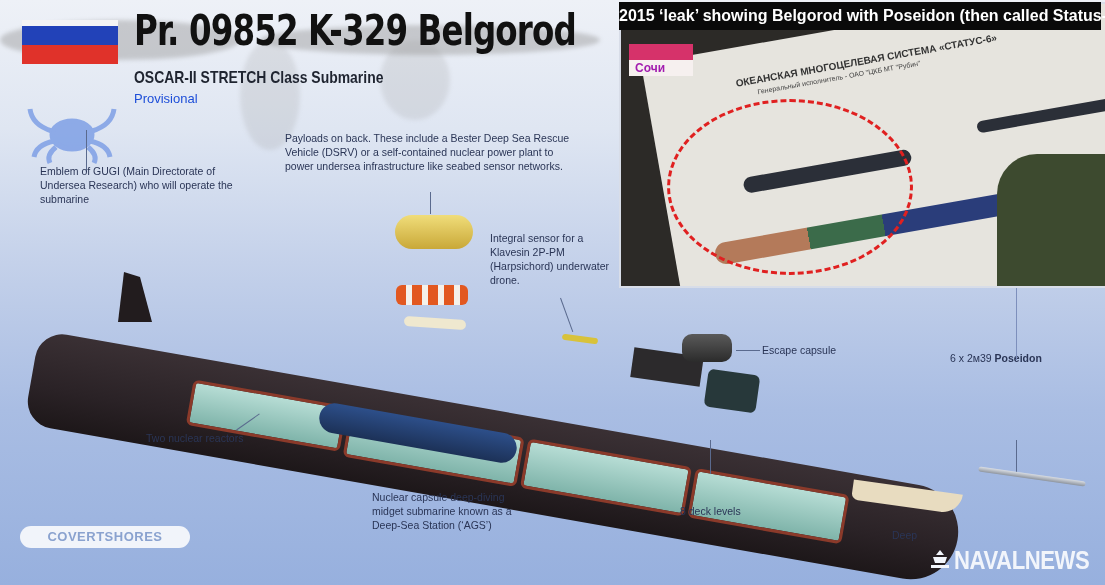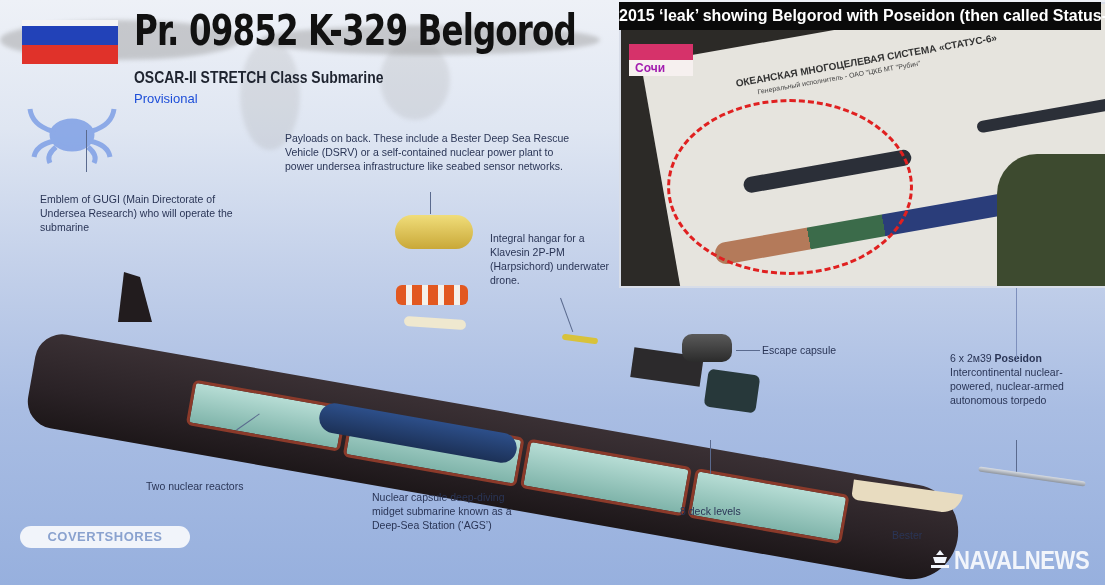--- a/index.html
+++ b/index.html
@@ -51,30 +51,30 @@
     <ellipse cx="50" cy="40" rx="20" ry="14" fill="#7fa0e6"></ellipse>
     <path d="M30 36 Q10 30 8 14"></path>
       <path d="M70 36 Q90 30 92 14"></path>
     <path d="M32 46 Q14 50 12 62"></path>
       <path d="M68 46 Q86 50 88 62"></path>
     <path d="M34 52 Q24 60 28 68"></path>
       <path d="M66 52 Q76 60 72 68"></path>
   </g>
 </svg>
 <div class="leader" style="left:86px;top:130px;width:1px;height:42px;"></div>
-<div class="label" style="left:40px;top:192px;width:220px;">Emblem of GUGI (Main Directorate of Undersea Research) who will operate the submarine</div>
+<div class="label" style="left:40px;top:164px;width:220px;">Emblem of GUGI (Main Directorate of Undersea Research) who will operate the submarine</div>
 
 <div class="label" style="left:285px;top:131px;width:290px;">Payloads on back. These include a Bester Deep Sea Rescue Vehicle (DSRV) or a self-contained nuclear power plant to power undersea infrastructure like seabed sensor networks.</div>
 <div class="leader" style="left:430px;top:192px;width:1px;height:22px;"></div>
 
 <div class="abs" style="left:395px;top:215px;width:78px;height:34px;background:linear-gradient(180deg,#f0dd7a,#c9a838);border-radius:17px;"></div>
 <div class="abs" style="left:396px;top:285px;width:72px;height:20px;background:repeating-linear-gradient(90deg,#e25820 0 10px,#f4f1ea 10px 16px);border-radius:6px;"></div>
 <div class="abs" style="left:404px;top:318px;width:62px;height:10px;background:#efe8cf;border-radius:5px;transform:rotate(4deg);"></div>
 
-<div class="label" style="left:490px;top:231px;width:120px;">Integral hangar for a Klavesin 2P-PM (Harpsichord) underwater drone.</div>
+<div class="label" style="left:490px;top:231px;width:120px;">Integral sensor for a Klavesin 2P-PM (Harpsichord) underwater drone.</div>
 <div class="leader" style="left:560px;top:298px;width:1px;height:36px;transform:rotate(-20deg);transform-origin:top;"></div>
 <div class="abs" style="left:562px;top:336px;width:36px;height:6px;background:#d8c23a;border-radius:3px;transform:rotate(8deg);"></div>
 
 <div class="abs" style="left:112px;top:272px;width:40px;height:50px;background:#221c1e;clip-path:polygon(15% 100%,30% 0,70% 10%,100% 100%);"></div>
 <div class="abs sub-hull">
   <div class="cut" style="left:160px;top:22px;width:150px;height:40px;"></div>
   <div class="cut" style="left:320px;top:22px;width:170px;height:44px;"></div>
   <div class="cut" style="left:500px;top:22px;width:160px;height:44px;"></div>
   <div class="cut" style="left:670px;top:22px;width:150px;height:44px;"></div>
 </div>
@@ -82,32 +82,31 @@
 <div class="abs" style="left:632px;top:352px;width:70px;height:30px;background:#2c2a2c;transform:rotate(8deg);"></div>
 <div class="abs" style="left:706px;top:372px;width:52px;height:38px;background:#27383a;border-radius:6px;transform:rotate(8deg);"></div>
 <div class="abs" style="left:682px;top:334px;width:50px;height:28px;background:linear-gradient(180deg,#5a5a5a,#2b2b2b);border-radius:10px;"></div>
 <div class="abs" style="left:852px;top:487px;width:110px;height:20px;background:#e8dcc0;border-radius:0 0 60px 20px;transform:rotate(8deg);"></div>
 
 <div class="leader" style="left:736px;top:350px;width:24px;height:1px;"></div>
 <div class="label" style="left:762px;top:343px;text-align:center;">Escape capsule</div>
 
 <div class="label" style="left:950px;top:351px;width:120px;">
   <span>6 x 2м39 </span><b>Poseidon</b><br>
-  <span>Intercontinental nuclear-powered, nuclear-armed autonomous torpedo</span>
 </div>
 <div class="leader" style="left:1016px;top:282px;width:1px;height:78px;background:#7d8fbc;"></div>
 <div class="leader" style="left:1016px;top:440px;width:1px;height:34px;"></div>
 <div class="abs" style="left:978px;top:474px;width:108px;height:5px;background:linear-gradient(180deg,#d8dce2,#8e959f);border-radius:3px;transform:rotate(8deg);"></div>
 
-<div class="label" style="left:146px;top:431px;text-align:left;margin-top:48px;">Two nuclear reactors</div>
+<div class="label" style="left:146px;top:431px;text-align:left;">Two nuclear reactors</div>
 <div class="leader" style="left:236px;top:402px;width:1px;height:28px;transform:rotate(55deg);transform-origin:bottom;"></div>
 <div class="label" style="left:372px;top:490px;width:160px;">Nuclear capsule deep-diving midget submarine known as a Deep-Sea Station (‘AGS’)</div>
 <div class="leader" style="left:710px;top:440px;width:1px;height:34px;"></div>
 <div class="label" style="left:680px;top:504px;text-align:left;">8 deck levels</div>
-<div class="label" style="left:892px;top:528px;text-align:left;">Bester</div>
+<div class="label" style="left:892px;top:528px;text-align:left;">Deep</div>
 
 <div class="abs inset">
   <div class="sheet">
     <div style="position:absolute;left:90px;top:30px;font-size:10px;color:#333;white-space:nowrap;font-weight:700;">ОКЕАНСКАЯ МНОГОЦЕЛЕВАЯ СИСТЕМА «СТАТУС-6»</div>
     <div style="position:absolute;left:110px;top:44px;font-size:7px;color:#444;white-space:nowrap;">Генеральный исполнитель - ОАО "ЦКБ МТ "Рубин"</div>
     <div style="position:absolute;left:80px;top:130px;width:170px;height:16px;background:#2b2f38;border-radius:8px;"></div>
     <div style="position:absolute;left:320px;top:115px;width:140px;height:12px;background:#2b2f38;border-radius:6px;"></div>
     <div style="position:absolute;left:40px;top:190px;width:380px;height:22px;background:linear-gradient(90deg,#b47a5a 0 25%,#3b6b4a 25% 45%,#2a3d7a 45% 100%);border-radius:11px;"></div>
   </div>
   <div class="abs" style="right:0;top:150px;width:110px;height:140px;background:#3d4a2f;border-radius:40px 0 0 0;"></div>

